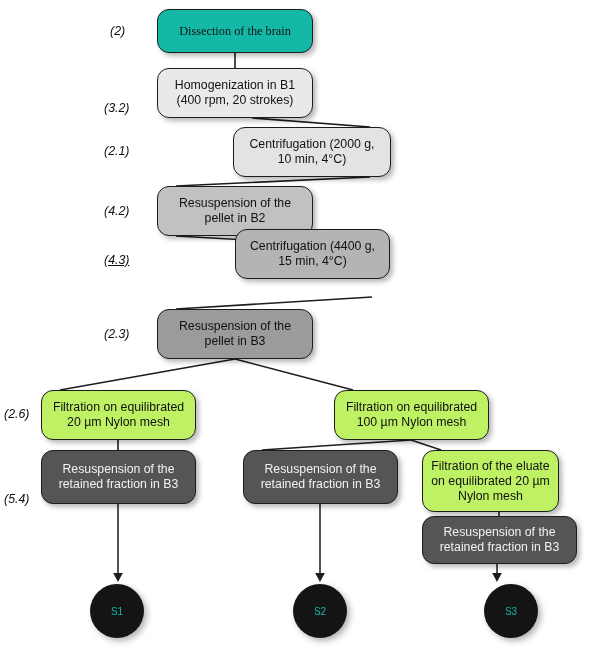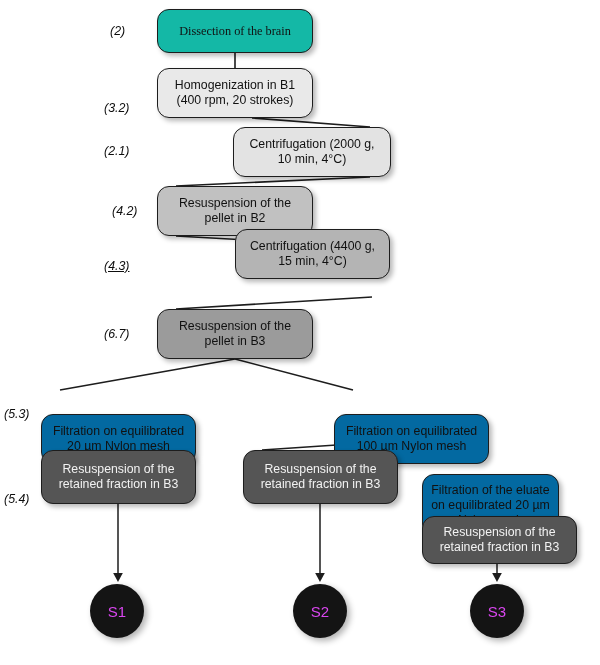--- a/index.html
+++ b/index.html
@@ -41,41 +41,41 @@
     box-shadow: 3px 3px 5px rgba(0,0,0,0.28);
     z-index: 2;
     white-space: pre-line;
   }
   .node.light  { background: #14b8a6; font-family: Liberation Serif, serif; }
   .node.l2     { background: #e9e9e9; }
   .node.l3     { background: #e3e3e3; }
   .node.l4     { background: #c1c1c1; }
   .node.l5     { background: #b4b4b4; }
   .node.l6     { background: #9b9b9b; }
-  .node.l7     { background: #0369a1; margin-top: 24px; }
+  .node.l7     { background: #bef264; }
   .node.dark   { background: #555555; color: #f2f2f2; }
   .steplabel {
     position: absolute;
     font-style: italic;
     font-size: 12.4px;
     color: #0d0d0d;
     z-index: 3;
     white-space: nowrap;
   }
   .terminal {
     position: absolute;
     width: 54px;
     height: 54px;
     border-radius: 50%;
     background: #141414;
-    color: #d946ef;
+    color: #14b8a6;
     display: flex;
     align-items: center;
     justify-content: center;
-    font-size: 15px;
+    font-size: 10px;
     box-shadow: 3px 3px 6px rgba(0,0,0,0.3);
     z-index: 2;
   }
 </style>
 </head>
 <body>
 
 <div id="canvas">
 
   <svg id="edges" viewBox="0 0 600 665" xmlns="http://www.w3.org/2000/svg">
@@ -125,25 +125,25 @@
       <div class="node l7" style="left: 422px; top: 450px; width: 137px; height: 62px; text-align: center;">Filtration of the eluate
 on equilibrated 20 µm
 Nylon mesh</div>
       <div class="node dark" style="left: 422px; top: 516px; width: 155px; height: 48px;">Resuspension of the
 retained fraction in B3</div>
     </div>
   <div id="label-layer">
       <div class="steplabel" style="left: 110px; top: 24px;">(2)</div>
       <div class="steplabel" style="left: 104px; top: 85px; margin-top: 16px;">(3.2)</div>
       <div class="steplabel" style="left: 104px; top: 144px;">(2.1)</div>
-      <div class="steplabel" style="left: 112px; top: 204px; text-align: center;">(4.2)</div>
-      <div class="steplabel" style="left: 104px; top: 259px; text-decoration: underline;">(4.3)</div>
-      <div class="steplabel" style="left: 104px; top: 327px;">(6.7)</div>
-      <div class="steplabel" style="left: 4px; top: 407px;">(5.3)</div>
+      <div class="steplabel" style="left: 104px; top: 204px; text-align: center;">(4.2)</div>
+      <div class="steplabel" style="left: 104px; top: 253px; text-decoration: underline;">(4.3)</div>
+      <div class="steplabel" style="left: 104px; top: 327px;">(2.3)</div>
+      <div class="steplabel" style="left: 4px; top: 407px;">(2.6)</div>
       <div class="steplabel" style="left: 4px; top: 468px; margin-top: 24px;">(5.4)</div>
     </div>
   <div id="terminal-layer">
       <div class="terminal" style="left: 90px; top: 584px; background: rgb(20, 20, 20);">S1</div>
       <div class="terminal" style="left: 293px; top: 584px; background: rgb(20, 20, 20); text-align: center;">S2</div>
-      <div class="terminal" style="left: 470px; top: 584px; background: rgb(20, 20, 20);">S3</div>
+      <div class="terminal" style="left: 484px; top: 584px; background: rgb(20, 20, 20);">S3</div>
     </div>
 
 </div>
 
 </body></html>

